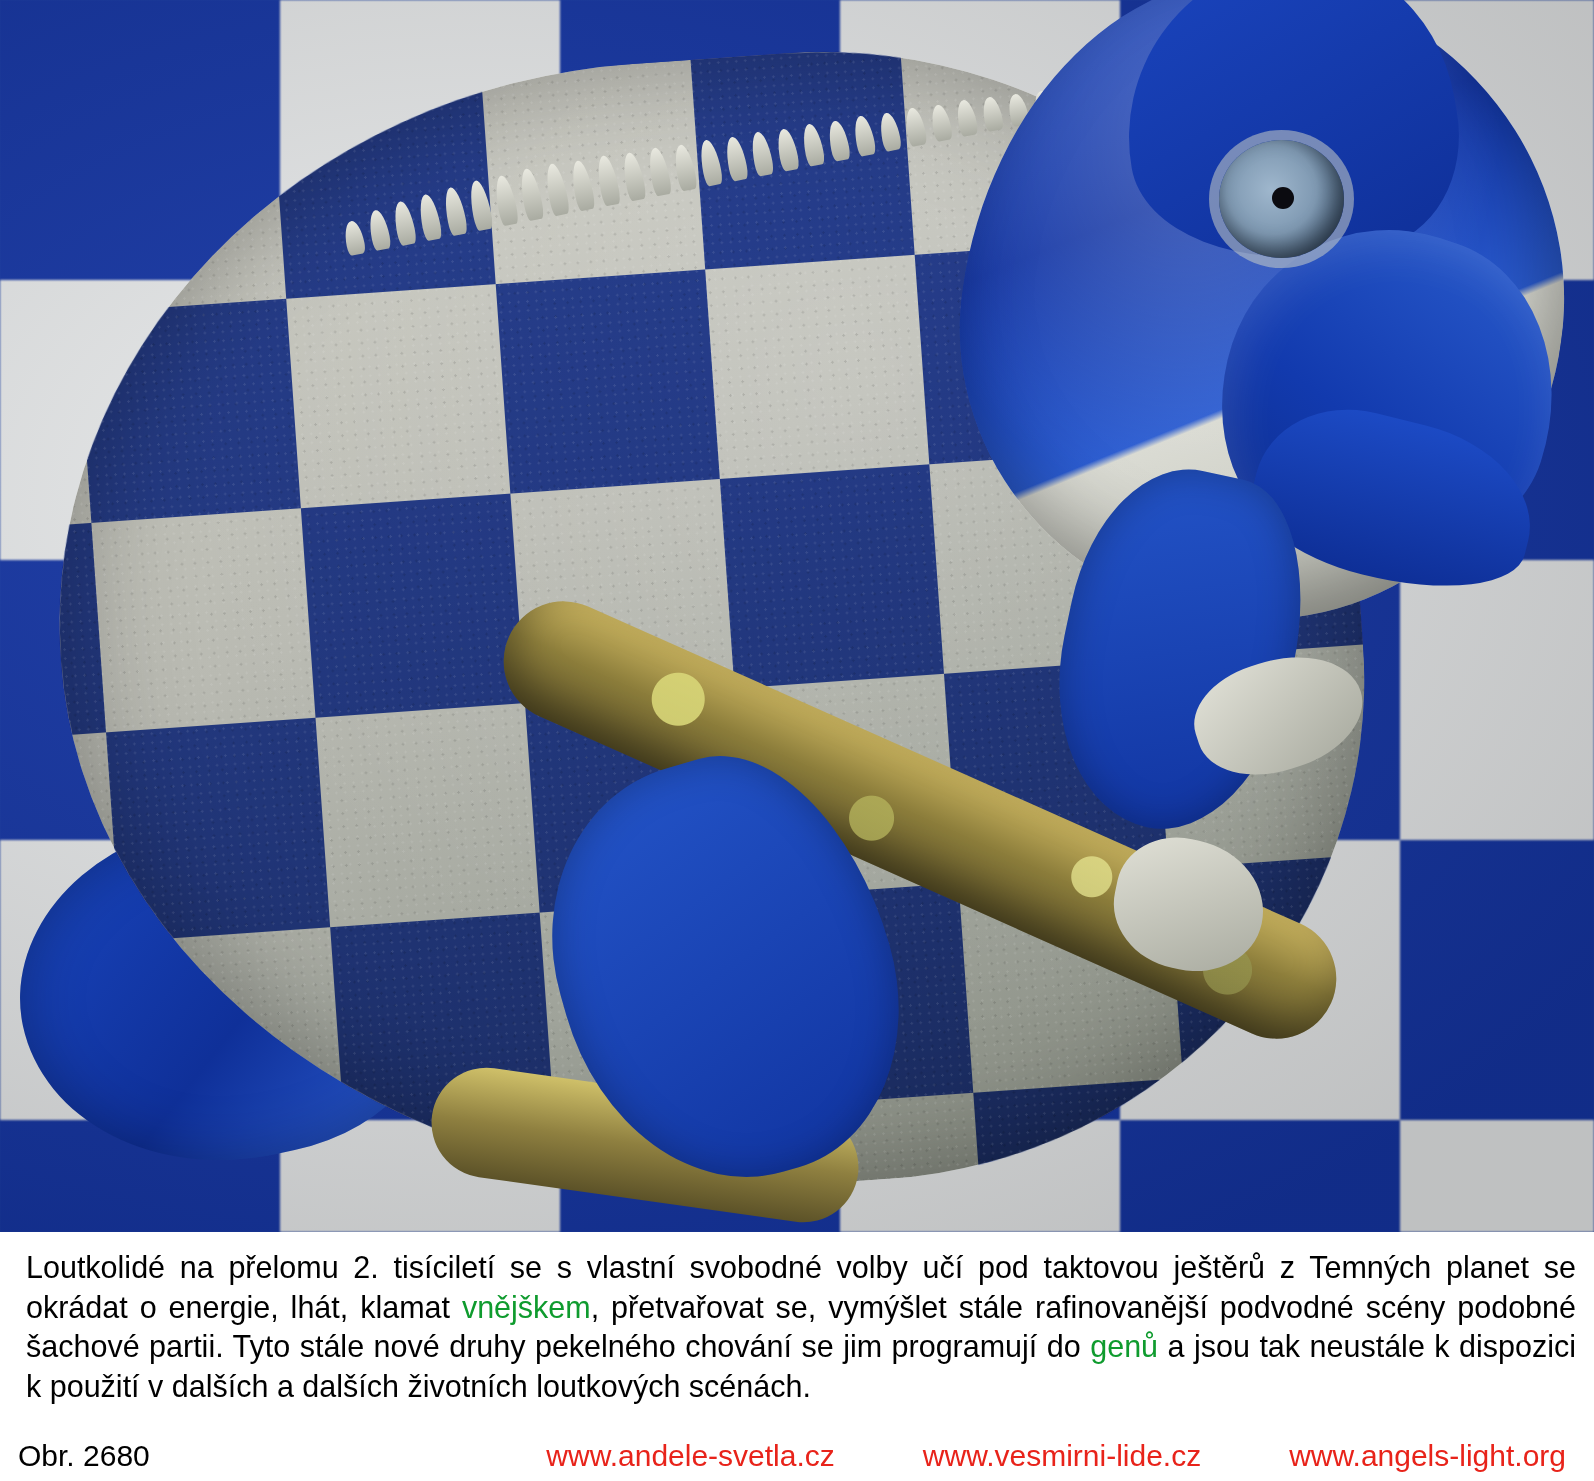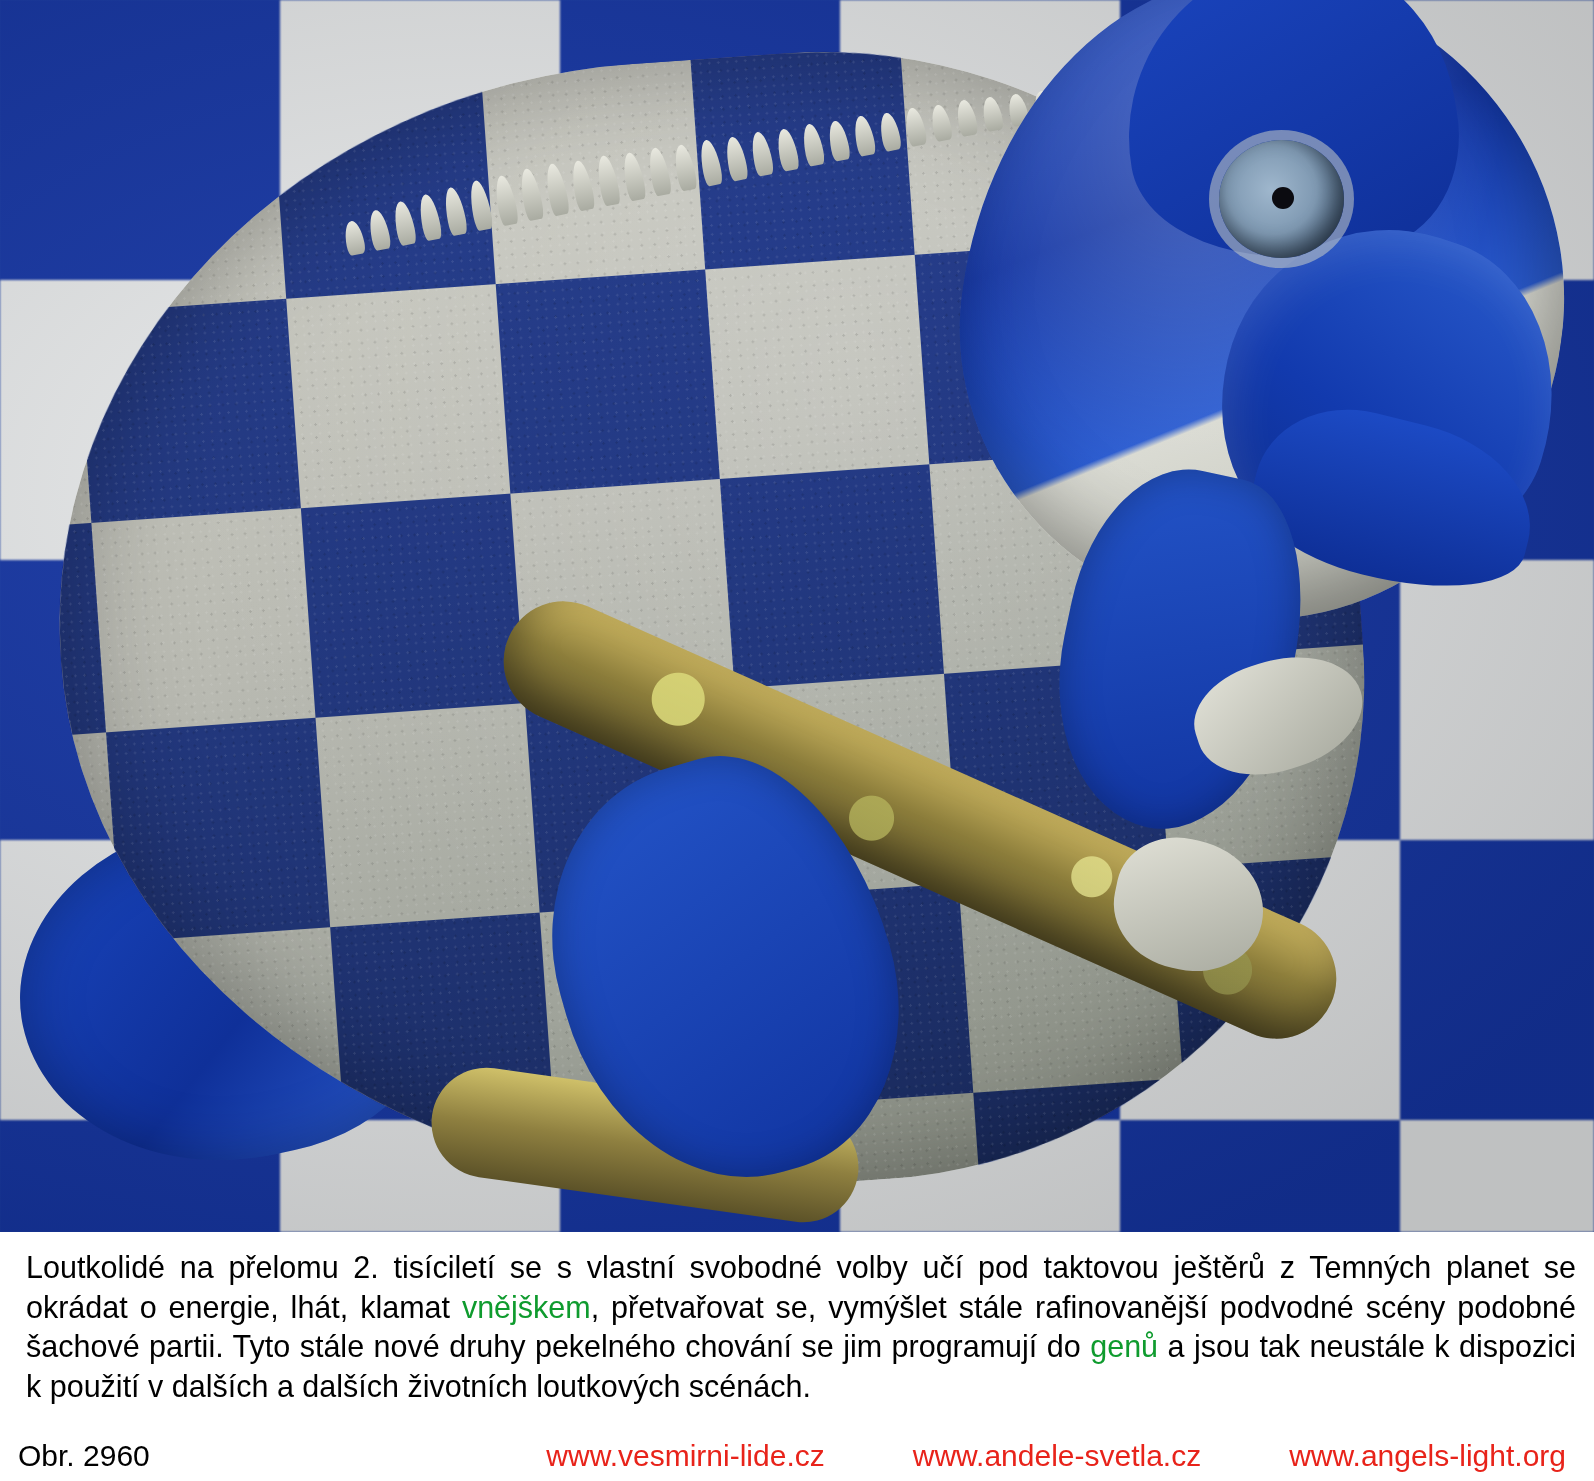--- a/index.html
+++ b/index.html
@@ -384,22 +384,22 @@
       <div class="foot f2"></div>
     </div>
   </div>
 
   <div class="caption">
     <p class="caption-text">
       <span>Loutkolidé na přelomu 2. tisíciletí se s vlastní svobodné volby učí pod taktovou ještěrů z Temných planet se okrádat o energie, lhát, klamat </span><span class="hl">vnějškem</span><span>, přetvařovat se, vymýšlet stále rafinovanější podvodné scény podobné šachové partii. Tyto stále nové druhy pekelného chování se jim programují do </span><span class="hl">genů</span><span> a jsou tak neustále k dispozici k použití v dalších a dalších životních loutkových scénách.</span>
     </p>
 
     <div class="caption-footer">
-      <div class="fig-no">Obr. 2960</div>
+      <div class="fig-no">Obr. 2680</div>
       <div class="links">
+        <a class="link" href="#">www.andele-svetla.cz</a>
         <a class="link" href="#">www.vesmirni-lide.cz</a>
-        <a class="link" href="#">www.andele-svetla.cz</a>
         <a class="link" href="#">www.angels-light.org</a>
       </div>
     </div>
   </div>
 
 </div>
 
 </body></html>

